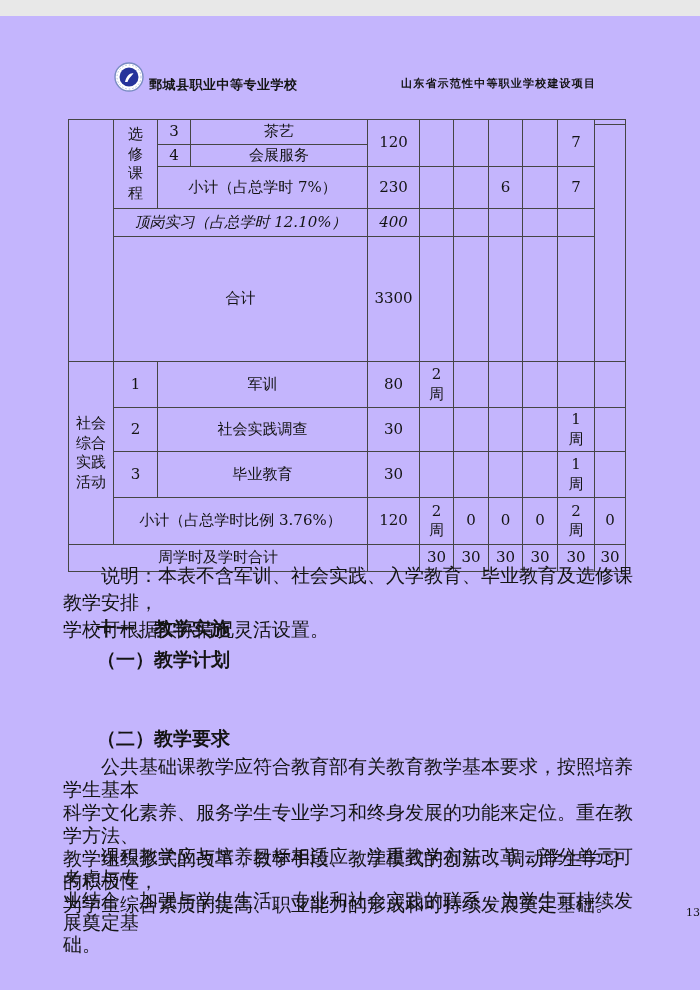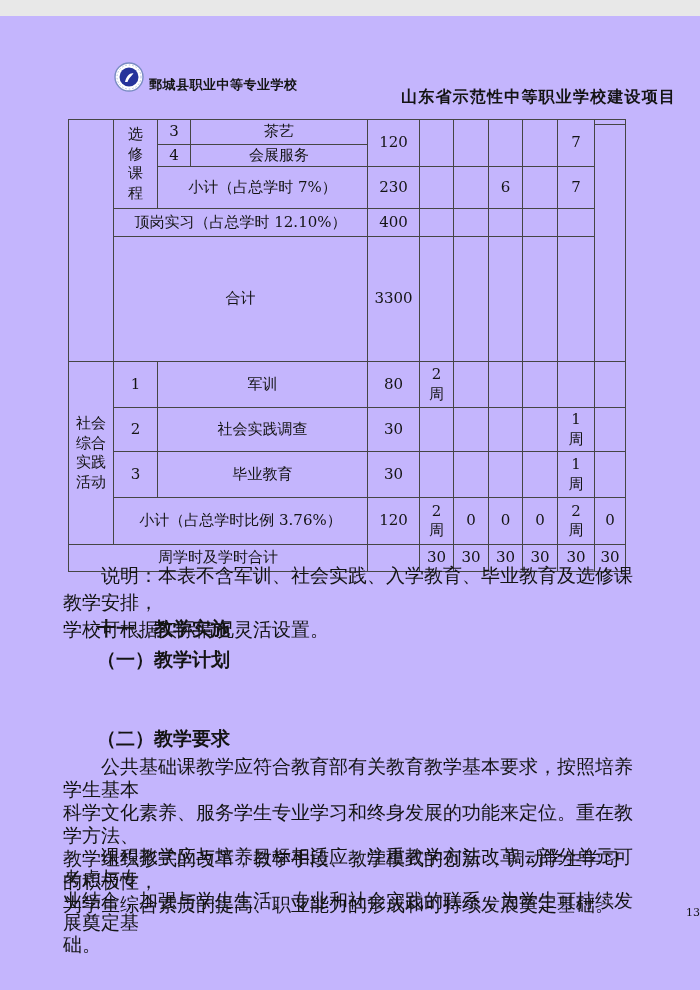--- a/index.html
+++ b/index.html
@@ -4,33 +4,33 @@
 <style>
   html,body{margin:0;padding:0;background:#e8e8e8;}
   .page{
     position:relative; width:700px; height:990px; margin:16px auto;
     background:#c4b5fd; overflow:hidden;
     font-family:"DejaVu Serif","Liberation Serif",serif; color:#141414;
   }
   
   .logo{position:absolute; left:114px; top:46px; width:30px; height:30px;}
   .hdr-school{position:absolute; left:149px; top:60px; font-size:13px; font-weight:bold; letter-spacing:.5px;}
-  .hdr-project{position:absolute; left:401px; top:71px; font-size:16px; font-weight:bold; letter-spacing:1.2px;}
+  .hdr-project{position:absolute; left:401px; top:60px; font-size:11px; font-weight:bold; letter-spacing:1.2px;}
   
   table.sched{
     position:absolute; left:68px; top:103px; width:557px;
     border-collapse:collapse; table-layout:fixed;
   }
   table.sched td{
     border:1px solid #454545; padding:0;
     text-align:center; vertical-align:middle;
     font-size:15px; line-height:1.3; white-space:pre-line;
     overflow:hidden;
   }
-  .rh1{height:25px;} .rh2{height:22px;} .rh3{height:42px;} .rh4{height:28px;}
+  .rh1{height:25px;} .rh2{height:22px;} .rh3{height:42px;} .rh4{height:28px;font-style:italic;}
   .rh5{height:125px;} .rh6{height:46px;} .rh7{height:44px;} .rh8{height:46px;}
   .rh9{height:47px;} .rh10{height:27px;}
   td.vgroup1{line-height:21px;}
   td.vgroup2{line-height:23px;}
   td.wk{line-height:19px;}
   td.remark-upper{position:relative;}
   td.remark-upper .stub{position:absolute; top:4px; left:-1px; right:-1px; border-top:1px solid #454545;}
   
   .tblock{position:absolute; left:63px; width:576px; font-size:19px; white-space:pre-line;}
   .indent{text-indent:2em;}

